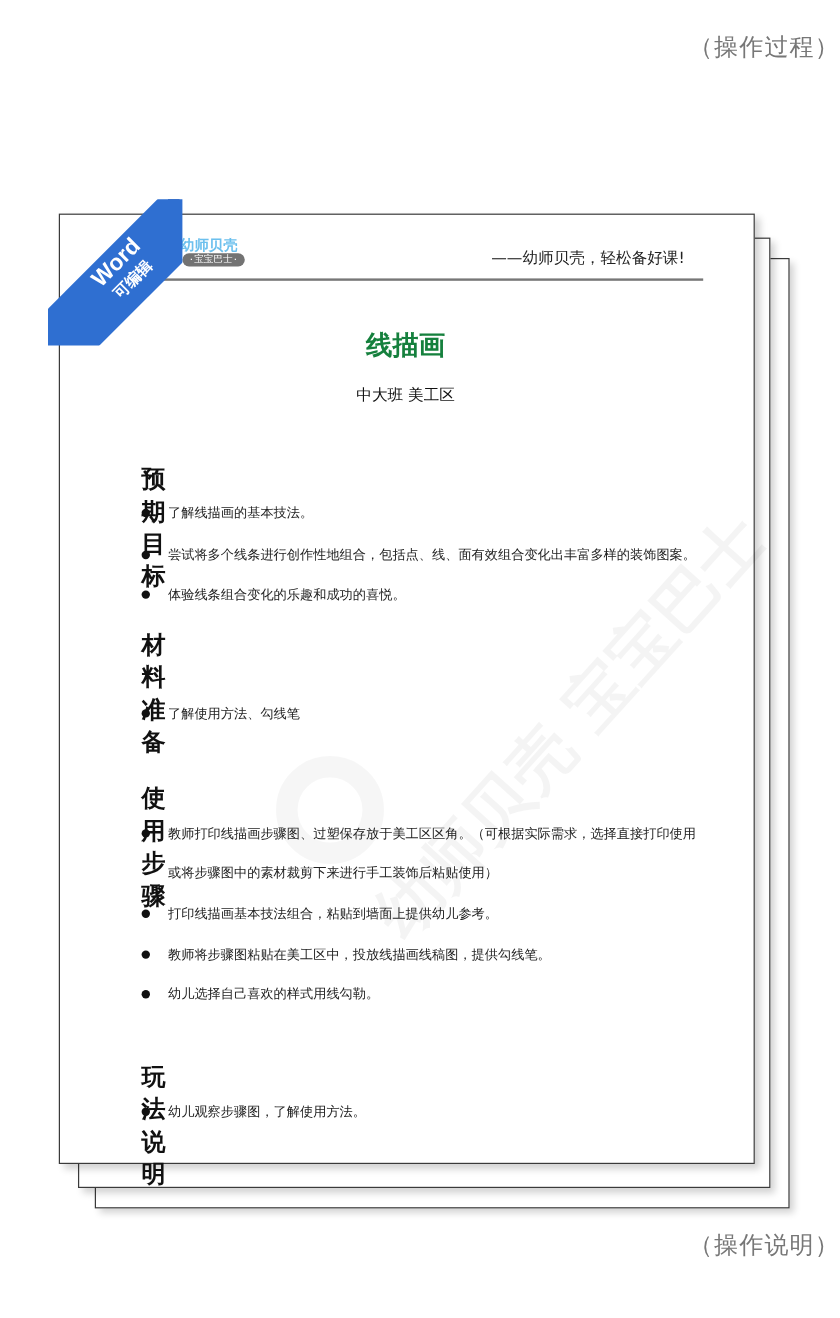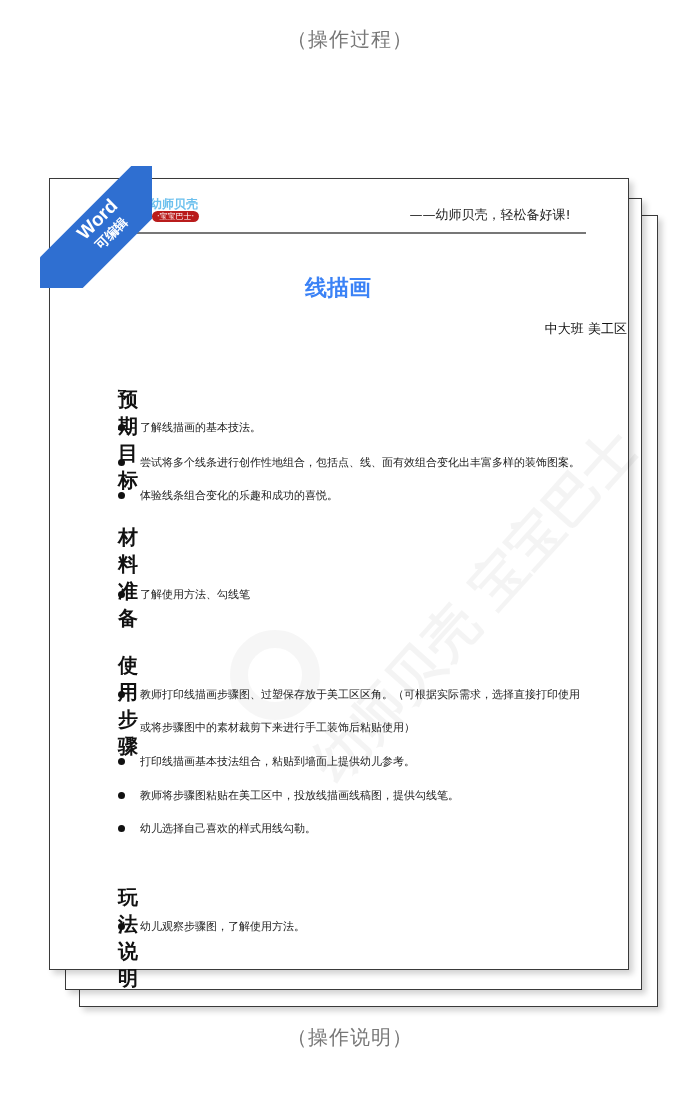--- a/index.html
+++ b/index.html
@@ -1,21 +1,21 @@
 <!DOCTYPE html>
 <html><head>
 <meta charset="utf-8">
 <style>
   html, body { margin:0; padding:0; }
   body {
     width:700px; height:1098px; background:#ffffff; position:relative; overflow:hidden;
     font-family: "DejaVu Sans", "Liberation Sans", sans-serif; color:#111;
   }
   .caption {
-    position:absolute; left:0; width:700px; text-align:center;
+    position:absolute; left:0; width:700px; text-align:right;
     font-size:20px; color:#777; letter-spacing:1px;
   }
   .caption.top { top:26px; }
   .caption.bottom { top:1024px; }
   .sheet {
     position:absolute; background:#fff; border:1.5px solid #3a3a3a;
     box-shadow: 4px 4px 6px rgba(0,0,0,0.18);
   }
   .sheet.s3 { left:79px; top:215px; width:577px; height:790px; }
   .sheet.s2 { left:65px; top:198px; width:575px; height:790px; }
@@ -32,27 +32,27 @@
   .ribbon-tail-l { position:absolute; left:40px; top:276px; width:0; height:0;
     border-left:8px solid transparent; border-top:10px solid #1d4ea3; z-index:4; }
   .ribbon-tail-r { position:absolute; left:140px; top:166px; width:0; height:0;
     border-left:10px solid #1d4ea3; border-bottom:8px solid transparent; z-index:4; }
 
   .logo { position:absolute; left:122px; top:196px; width:80px; height:30px; z-index:3; }
   .logo .mark { position:absolute; left:0; top:2px; width:24px; height:24px; border-radius:50%;
     background:#bfe2f7; border:2px solid #9fd3f2; box-sizing:border-box; }
   .logo .face { position:absolute; left:7px; top:11px; width:12px; height:12px; border-radius:50%; background:#fff; }
   .logo .name { position:absolute; left:28px; top:0px; font-size:12px; font-weight:bold; color:#6cc0ee; white-space:nowrap; }
-  .logo .sub { position:absolute; left:30px; top:15px; font-size:8px; color:#fff; background:#b91c1c; border-radius:6px; padding:0 5px; line-height:11px; white-space:nowrap; }
+  .logo .sub { position:absolute; left:30px; top:15px; font-size:8px; color:#fff; background:#737373; border-radius:6px; padding:0 5px; line-height:11px; white-space:nowrap;font-family:Liberation Mono, monospace; }
 
   .slogan { position:absolute; left:400px; top:206px; width:180px; text-align:center; font-size:13px; color:#222; }
   .header-rule { position:absolute; left:118px; top:232px; width:468px; height:2px; background:#777; }
 
-  .doc-title { position:absolute; left:49px; top:273px; width:578px; text-align:center; font-size:22px; font-weight:bold; color:#3b82f6; }
-  .doc-sub { position:absolute; left:49px; top:320px; width:578px; text-align:right; font-size:13px; color:#111; }
+  .doc-title { position:absolute; left:49px; top:273px; width:578px; text-align:center; font-size:22px; font-weight:bold; color:#15803d; }
+  .doc-sub { position:absolute; left:49px; top:320px; width:578px; text-align:center; font-size:13px; color:#111; }
 
   .section-h { position:absolute; left:118px; font-size:20px; font-weight:bold; color:#111; }
   .bullet { position:absolute; left:118px; width:475px; font-size:11px; color:#222; }
   .bullet .dot { position:absolute; left:0; top:4px; width:7px; height:7px; border-radius:50%; background:#111; }
   .bullet .txt { position:absolute; left:22px; width:455px; white-space:nowrap; }
   .cont { position:absolute; left:140px; font-size:11px; color:#222; white-space:nowrap; }
 
   .watermark { position:absolute; left:210px; top:470px; width:300px; height:270px; z-index:2; pointer-events:none; }
   .watermark .wm-text { position:absolute; left:40px; top:100px; font-size:54px; font-weight:bold; color:rgba(0,0,0,0.045);
     transform: rotate(-48deg); white-space:nowrap; }

